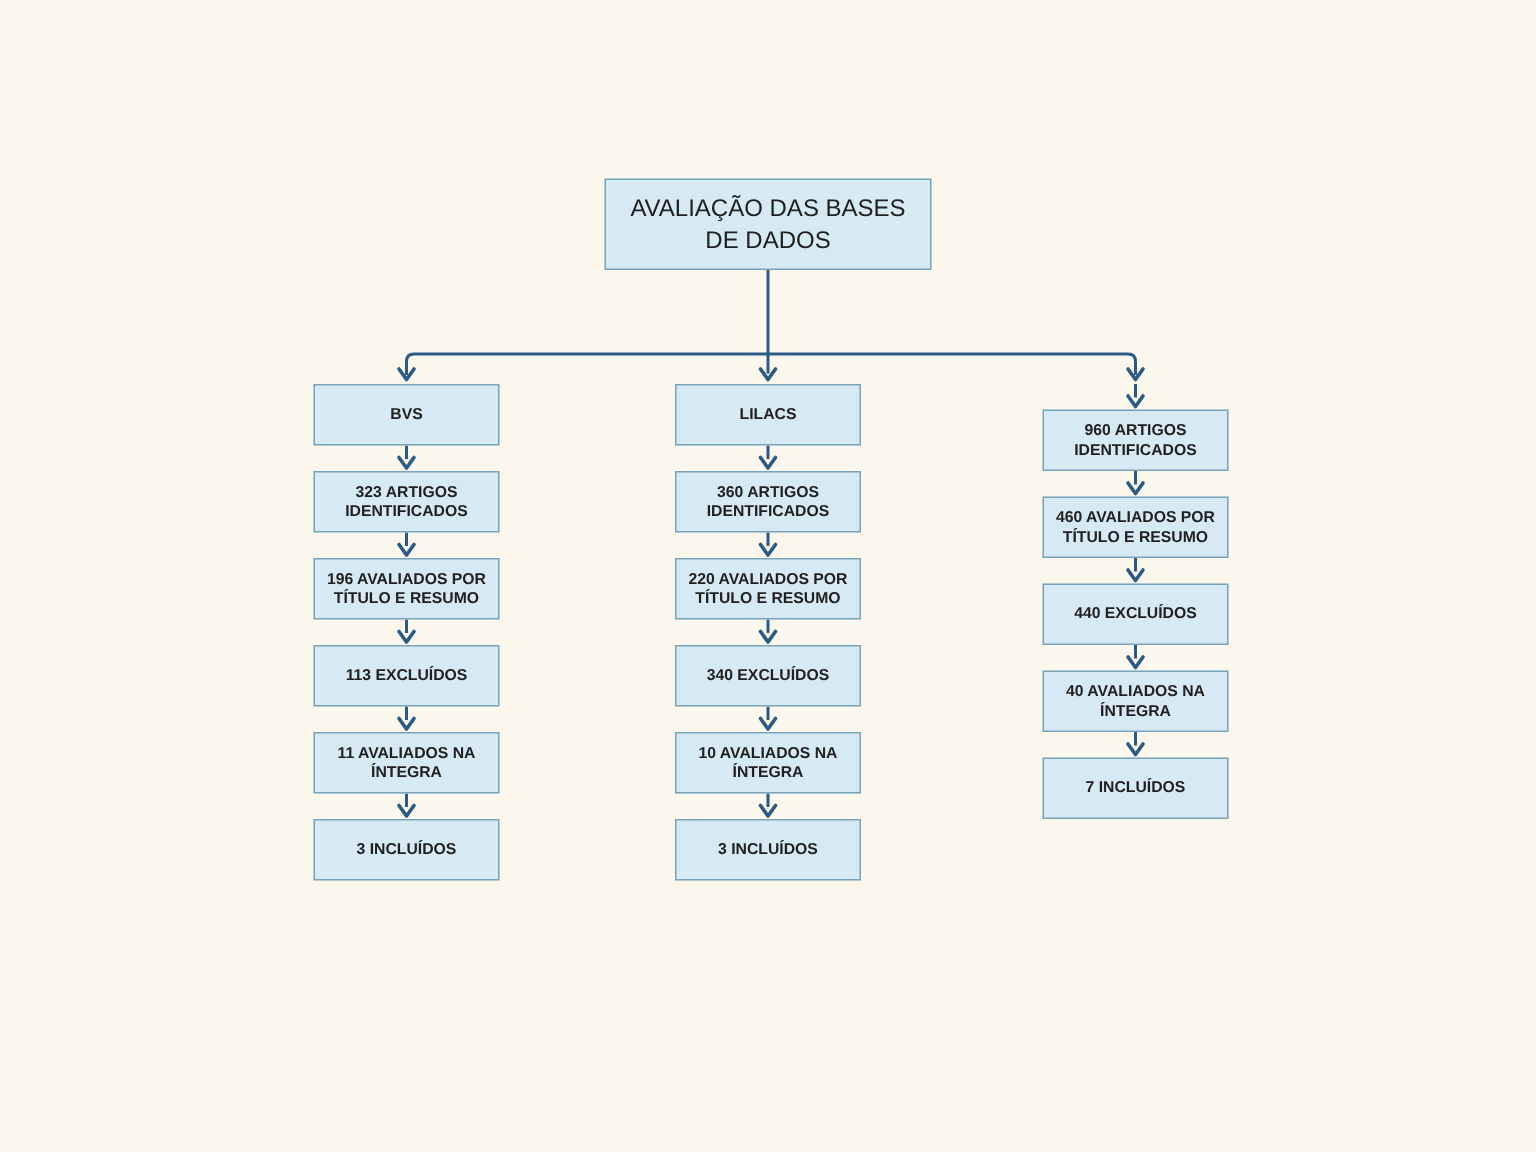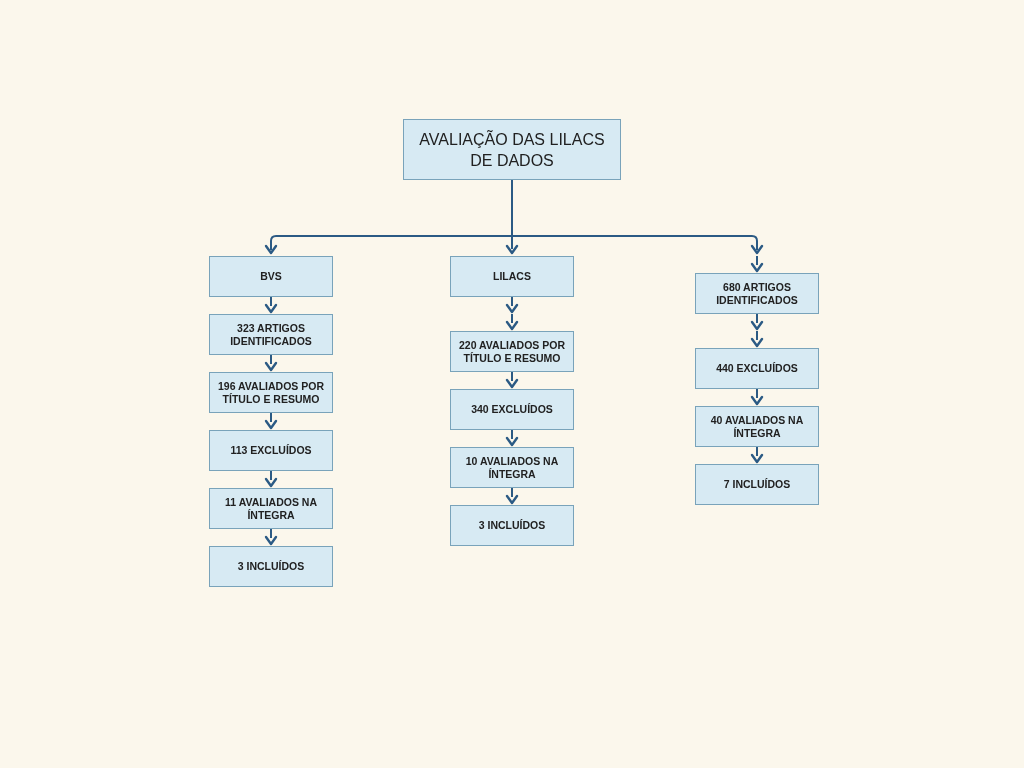--- a/index.html
+++ b/index.html
@@ -41,21 +41,21 @@
   .arr svg{display:block;}
   .stroke-line{stroke:var(--connector);stroke-width:2;fill:none;}
   .stroke-head{stroke:var(--connector);stroke-width:2.4;fill:none;stroke-linecap:round;stroke-linejoin:round;}
 </style>
 </head>
 <body>
 
 <div class="canvas">
 
   <div class="title-box">
-    <span>AVALIAÇÃO DAS LILACS DE DADOS</span>
+    <span>AVALIAÇÃO DAS BASES DE DADOS</span>
   </div>
 
   <svg class="connector-svg" width="1024" height="768" viewBox="0 0 1024 768" aria-hidden="true">
     <path class="stroke-line" d="M512,180 V249"></path>
     <path class="stroke-line" d="M271,250 V241 Q271,236 276,236 H752 Q757,236 757,241 V250"></path>
     <path class="stroke-head" d="M266,246 L271,253 L276,246"></path>
     <path class="stroke-head" d="M507,246 L512,253 L517,246"></path>
     <path class="stroke-head" d="M752,246 L757,253 L762,246"></path>
   </svg>
 
@@ -113,20 +113,23 @@
   <div class="col col-lilacs">
     <div class="fbox">
       <span>LILACS</span>
     </div>
     <div class="arr">
       <svg width="14" height="17" viewBox="0 0 14 17">
           <line class="stroke-line" x1="7" y1="0" x2="7" y2="9"></line>
           <path class="stroke-head" d="M2,8 L7,15 L12,8"></path>
         </svg>
     </div>
+    <div class="fbox">
+      <span>360 ARTIGOS IDENTIFICADOS</span>
+    </div>
     <div class="arr">
       <svg width="14" height="17" viewBox="0 0 14 17">
           <line class="stroke-line" x1="7" y1="0" x2="7" y2="9"></line>
           <path class="stroke-head" d="M2,8 L7,15 L12,8"></path>
         </svg>
     </div>
     <div class="fbox">
       <span>220 AVALIADOS POR TÍTULO E RESUMO</span>
     </div>
     <div class="arr">
@@ -159,27 +162,30 @@
   </div>
 
   <div class="col col-pubmed">
     <div class="arr">
       <svg width="14" height="17" viewBox="0 0 14 17">
           <line class="stroke-line" x1="7" y1="0" x2="7" y2="9"></line>
           <path class="stroke-head" d="M2,8 L7,15 L12,8"></path>
         </svg>
     </div>
     <div class="fbox">
-      <span>680 ARTIGOS IDENTIFICADOS</span>
-    </div>
-    <div class="arr">
-      <svg width="14" height="17" viewBox="0 0 14 17">
-          <line class="stroke-line" x1="7" y1="0" x2="7" y2="9"></line>
-          <path class="stroke-head" d="M2,8 L7,15 L12,8"></path>
-        </svg>
+      <span>960 ARTIGOS IDENTIFICADOS</span>
+    </div>
+    <div class="arr">
+      <svg width="14" height="17" viewBox="0 0 14 17">
+          <line class="stroke-line" x1="7" y1="0" x2="7" y2="9"></line>
+          <path class="stroke-head" d="M2,8 L7,15 L12,8"></path>
+        </svg>
+    </div>
+    <div class="fbox">
+      <span>460 AVALIADOS POR TÍTULO E RESUMO</span>
     </div>
     <div class="arr">
       <svg width="14" height="17" viewBox="0 0 14 17">
           <line class="stroke-line" x1="7" y1="0" x2="7" y2="9"></line>
           <path class="stroke-head" d="M2,8 L7,15 L12,8"></path>
         </svg>
     </div>
     <div class="fbox">
       <span>440 EXCLUÍDOS</span>
     </div>

